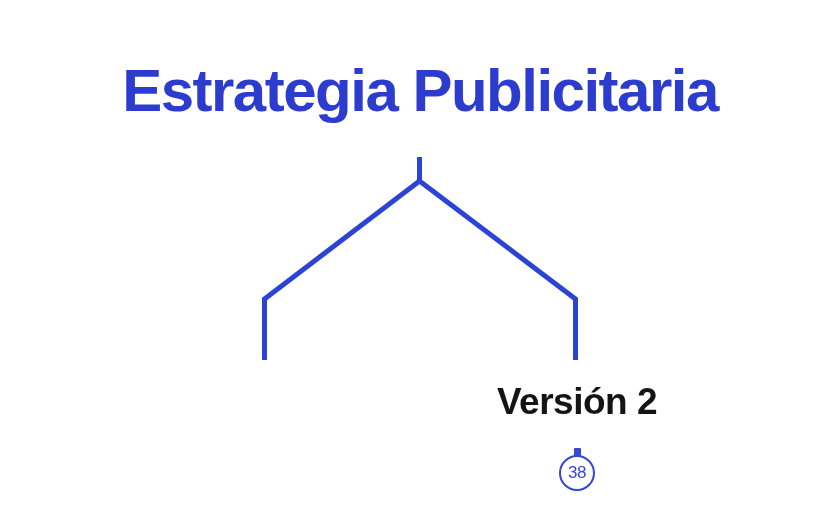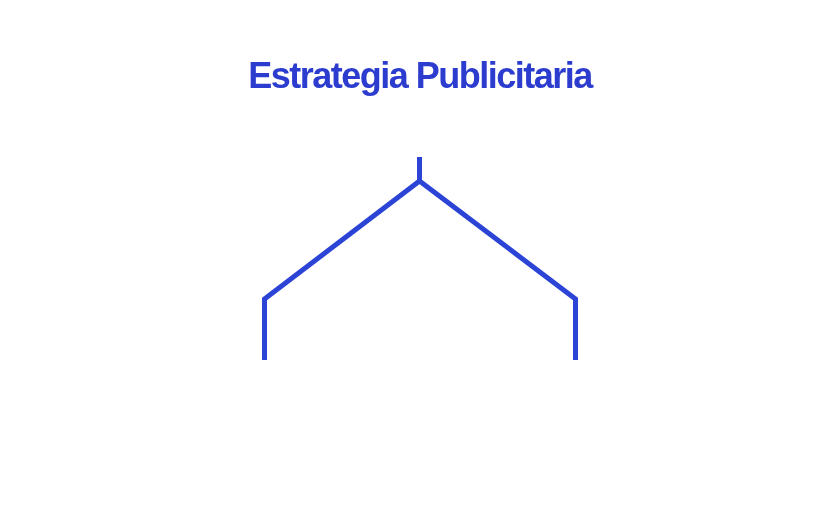--- a/index.html
+++ b/index.html
@@ -14,21 +14,21 @@
     overflow: hidden;
     background: var(--background, #ffffff);
     font-family: "Liberation Sans", sans-serif;
   }
   .page-title {
     position: absolute;
     top: 53px;
     left: 0;
     width: 100%;
     text-align: center;
-    font-size: 36px;
+    font-size: 60px;
     line-height: 1.25;
     font-weight: bold;
     letter-spacing: -1.5px;
     color: var(--title, #2B3CCE);
   }
   .connectors {
     position: absolute;
     top: 0;
     left: 0;
     width: 840px;
@@ -94,14 +94,23 @@
 
   <div class="page-title">Estrategia Publicitaria</div>
 
   <svg class="connectors" viewBox="0 0 840 520" aria-hidden="true">
     <path d="M419.5 157 L419.5 181" stroke="#2B44D6"></path>
     <path d="M419.5 181 L264.5 299 L264.5 360" stroke="#2B44D6"></path>
     <path d="M419.5 181 L575.5 299 L575.5 360" stroke="#2B44D6"></path>
   </svg>
 
 
+  <div class="branch-node right">
+    <div class="branch-label">Versión 2</div>
+    <div class="stopwatch">
+      <div class="stopwatch-knob"></div>
+      <div class="stopwatch-circle">
+        <span class="branch-value">38</span>
+      </div>
+    </div>
+  </div>
 
 </div>
 
 </body></html>

